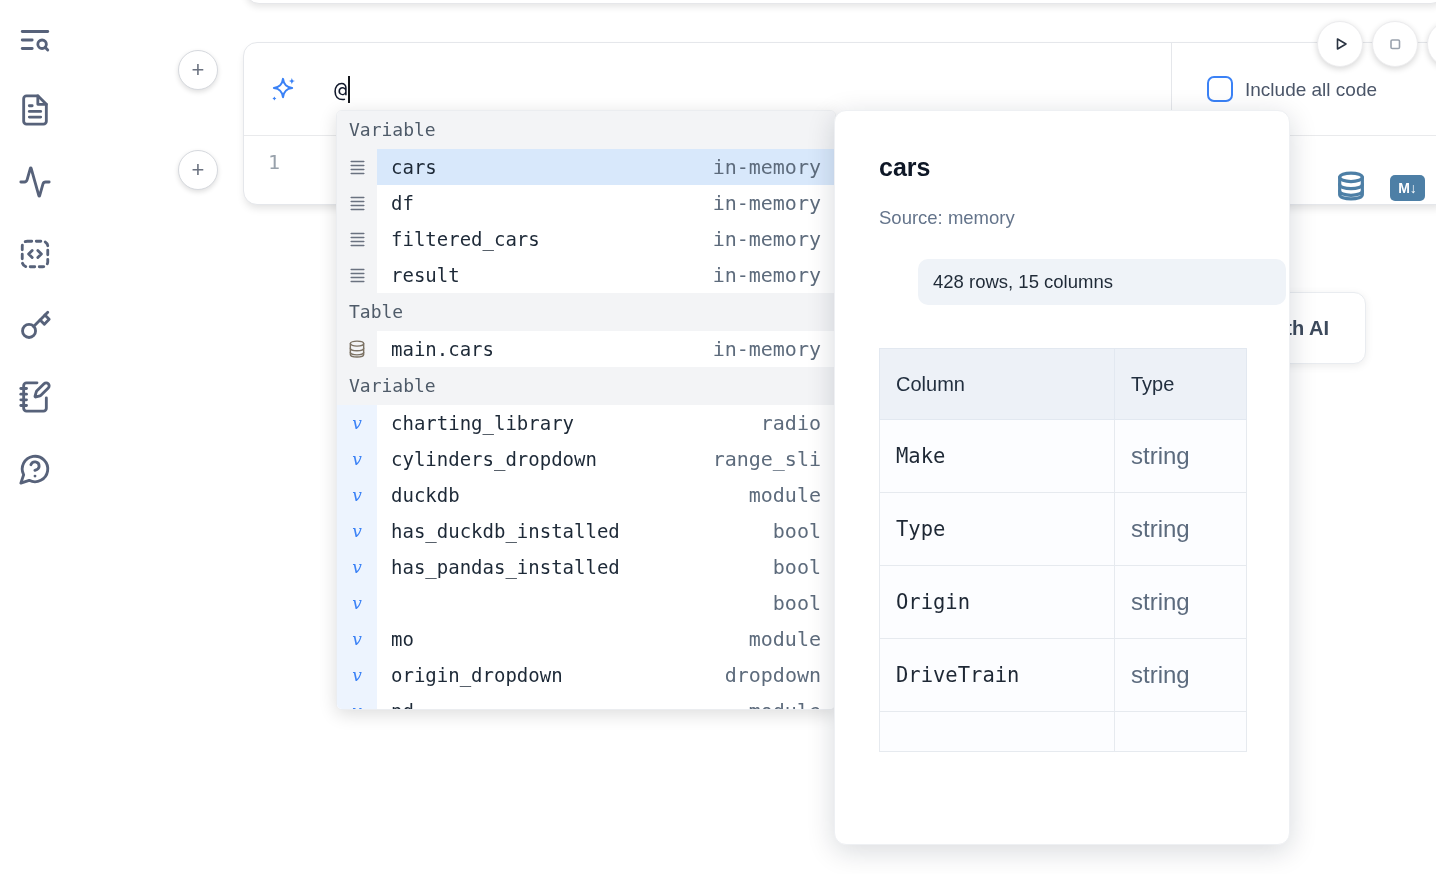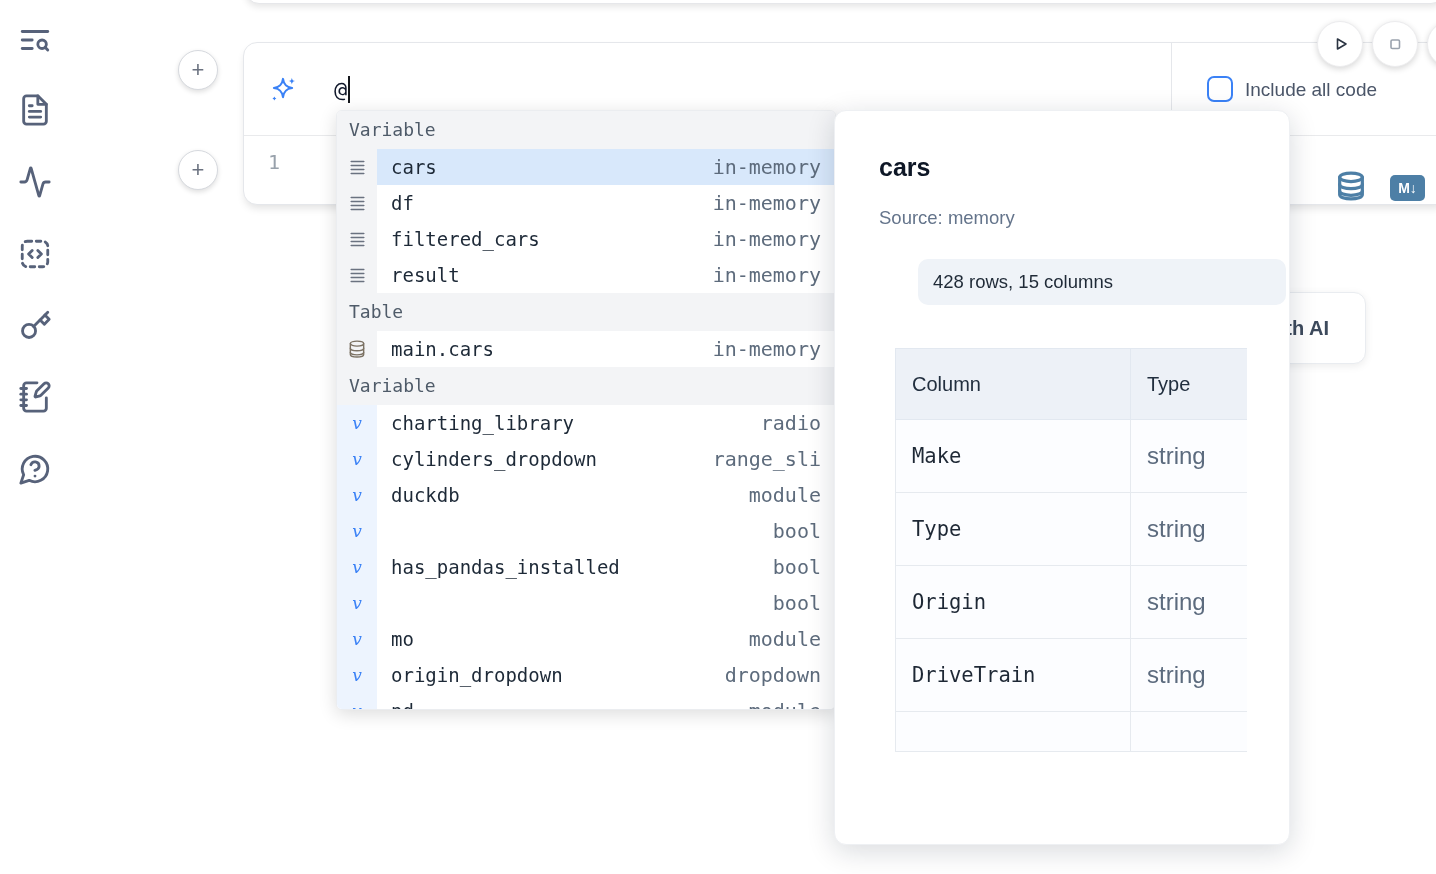--- a/index.html
+++ b/index.html
@@ -123,21 +123,21 @@
     box-shadow:0 6px 28px rgba(15,23,42,.16); z-index:30;
   }
   .card-title { position:absolute; left:44px; top:42px; font-size:25px; font-weight:bold; color:#0e1726; }
   .card-source { position:absolute; left:44px; top:96px; font-size:18.5px; color:#64748b; }
   .card-pill {
     position:absolute; left:44px; top:148px; width:368px; height:46px;
     background:#eff3f8; border-radius:10px; line-height:46px; padding-left:15px;
     font-size:18.5px; color:#1f2a37;margin-left:39px;
   }
   .card-table-wrap { position:absolute; left:44px; top:237px; width:368px; max-height:460px; overflow:hidden; }
-  .schema-table { width:100%; border-collapse:collapse;margin-left:16px; }
+  .schema-table { width:100%; border-collapse:collapse; }
   .schema-table th {
     height:71px; text-align:left; font-weight:400; font-size:20px; color:#222f3f;
     background:#edf1f7; padding-left:16px; border:1px solid #e2e8f0;
   }
   .schema-table td { height:73px; border:1px solid #e6eaef; background:#fcfdff; padding-left:16px; }
   .schema-table td.col-name { font-family:"DejaVu Sans Mono", monospace; font-size:20.5px; color:#1e2835; }
   .schema-table td.col-type { font-size:24px; color:#5c6b7e; width:132px; }
   .schema-table tr.sliver td { height:40px; }
 </style>
 </head>
@@ -389,20 +389,21 @@
             <span class="ac-name">duckdb</span>
             <span class="ac-type">module</span>
           </span>
         </div>
 
         <div class="ac-row">
           <span class="ac-gutter">
             <span class="var-glyph">v</span>
           </span>
           <span class="ac-main">
+            <span class="ac-name">has_duckdb_installed</span>
             <span class="ac-type">bool</span>
           </span>
         </div>
 
         <div class="ac-row">
           <span class="ac-gutter">
             <span class="var-glyph">v</span>
           </span>
           <span class="ac-main">
             <span class="ac-name">has_pandas_installed</span>

